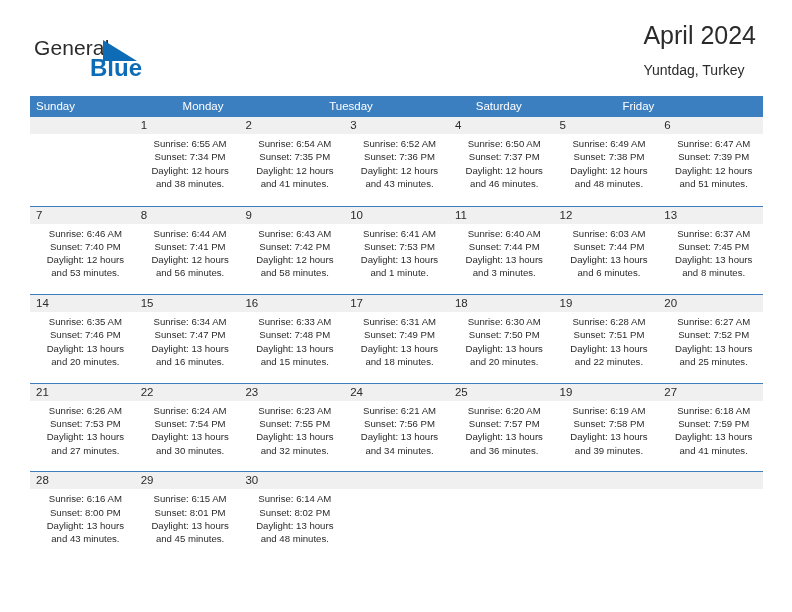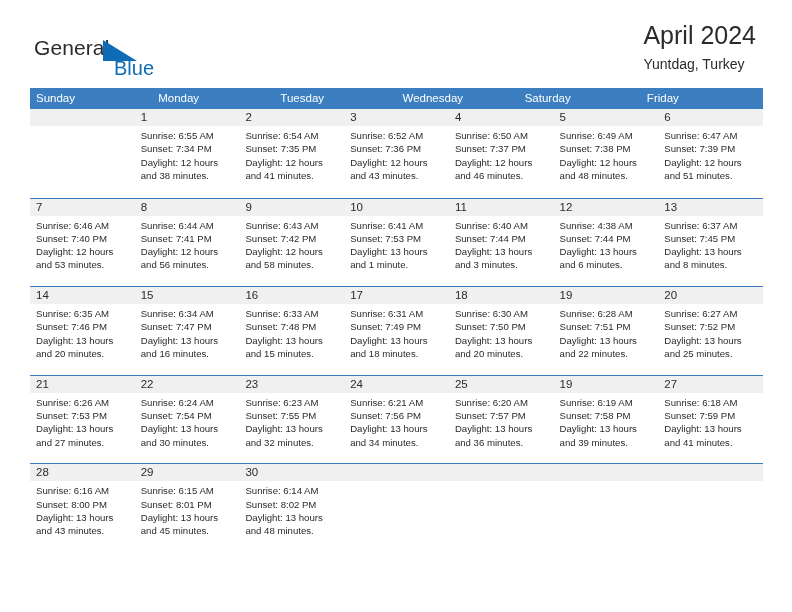--- a/index.html
+++ b/index.html
@@ -48,54 +48,53 @@
     position: absolute;
     left: 69px;
     top: 4px;
     width: 34px;
     height: 21px;
   }
   .logo-blue {
     position: absolute;
     left: 56px;
     top: 20px;
-    font-size: 20px;
+    font-size: 24px;
     color: #0d6cb5;
     line-height: 24px;
-    font-weight: 400;
-    margin-left: 24px;
+    font-weight: 700;
   }
 
   .title-block {
     position: absolute;
     right: 36px;
     top: 20px;
     text-align: left;
   }
   .cal-title {
     font-size: 25px;
     color: #2b2b2b;
     line-height: 30px;
     font-weight: 400;
     white-space: nowrap;
   }
   .cal-sub {
-    margin-top: 6px;
+    margin-top: 12px;
     font-size: 14px;
     color: #2b2b2b;
     line-height: 17px;
     font-weight: 400;
     white-space: nowrap;
   }
 
   
   .calendar {
     position: absolute;
     left: 30px;
-    top: 88px;
+    top: 96px;
     width: 733px;
   }
   .weekday-header {
     display: flex;
     width: 100%;
     height: 21px;
     background: #3c7fc1;
   }
   .weekday-cell {
     flex: 1 1 0;
@@ -140,20 +139,21 @@
     height: 17px;
     line-height: 17px;
     font-size: 11.5px;
     color: #2b2b2b;
   }
   .day-info {
     margin-top: 3px;
     font-size: 9.6px;
     line-height: 13.3px;
     color: #2b2b2b;
+    text-align: center;
   }
   .day-info div { white-space: nowrap; }
 </style>
 </head>
 <body>
 
 <div class="page">
 
   <div class="top-bar">
 
@@ -171,21 +171,20 @@
     </div>
 
   </div>
 
   <div class="calendar">
 
     <div class="weekday-header">
       <div class="weekday-cell">Sunday</div>
       <div class="weekday-cell">Monday</div>
       <div class="weekday-cell">Tuesday</div>
-      <div class="weekday-cell">Wednesday</div>
       <div class="weekday-cell">Saturday</div>
       <div class="weekday-cell">Friday</div>
     </div>
 
     <div class="week-row first">
       <div class="daynum-band"></div>
       <div class="cells">
         <div class="day-cell empty">
           <div class="day-num"></div>
 
@@ -291,21 +290,21 @@
           <div class="day-info">
             <div>Sunrise: 6:40 AM</div>
             <div>Sunset: 7:44 PM</div>
             <div>Daylight: 13 hours</div>
             <div>and 3 minutes.</div>
           </div>
         </div>
         <div class="day-cell">
           <div class="day-num">12</div>
           <div class="day-info">
-            <div>Sunrise: 4:38 AM</div>
+            <div>Sunrise: 6:03 AM</div>
             <div>Sunset: 7:44 PM</div>
             <div>Daylight: 13 hours</div>
             <div>and 6 minutes.</div>
           </div>
         </div>
         <div class="day-cell">
           <div class="day-num">13</div>
           <div class="day-info">
             <div>Sunrise: 6:37 AM</div>
             <div>Sunset: 7:45 PM</div>

